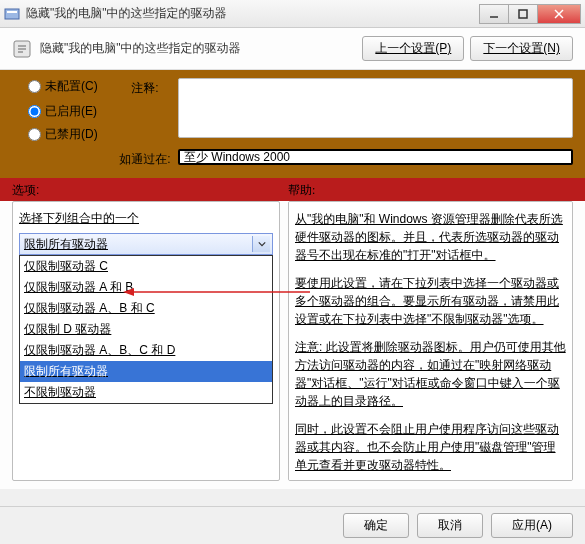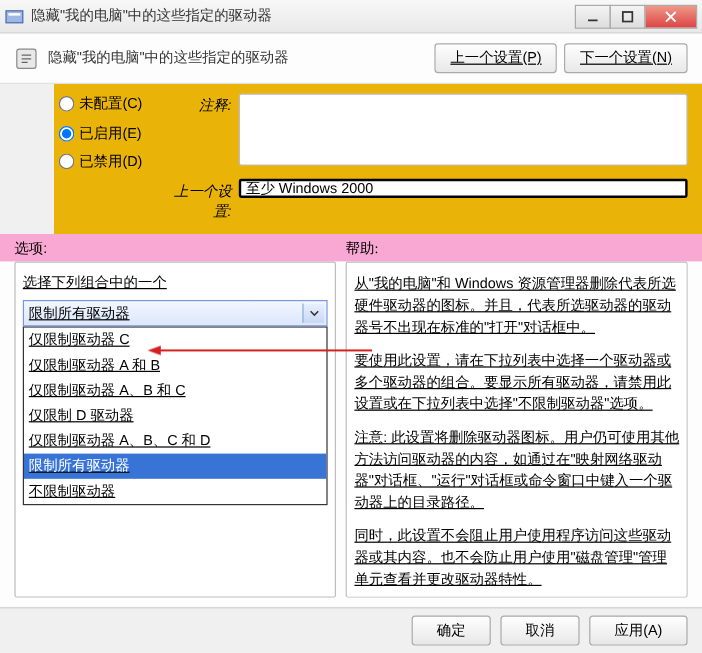--- a/index.html
+++ b/index.html
@@ -11,30 +11,30 @@
     .win-controls { display: flex; gap: 0; }
     .win-btn { width: 30px; height: 20px; border: 1px solid #aaa; background: linear-gradient(#f4f4f4,#ddd); display: flex; align-items: center; justify-content: center; cursor: pointer; margin-left: -1px; }
     .win-btn.close { background: linear-gradient(#e98, #d44); width: 44px; }
     .win-btn svg { width: 10px; height: 10px; }
     
     .header-row { display: flex; align-items: center; padding: 8px 12px; border-bottom: 1px solid #e0e0e0; background: #fdfdfd; }
     .header-icon { width: 20px; height: 20px; margin-right: 8px; display:flex; align-items:center; justify-content:center; }
     .header-text { flex: 1; color: #333; }
     .nav-btn { padding: 3px 12px; margin-left: 6px; border: 1px solid #aaa; border-radius: 3px; background: linear-gradient(#fefefe,#e8e8e8); cursor: pointer; text-decoration: underline; }
     
-    .form-area { padding: 8px 12px 4px 4px; background: #eab308; margin-left: 45px; }
+    .form-area { padding: 8px 12px 4px 28px; background: #a16207; }
     .form-row { display: flex; align-items: flex-start; margin-bottom: 6px; }
     .radio-col { width: 90px; display:flex; align-items:center; gap:4px; }
     .radio-col input { margin: 0; }
-    .label-col { width: 60px; text-align: right; padding-right: 6px; padding-top: 2px; font-style: italic; }
+    .label-col { width: 60px; text-align: center; padding-right: 6px; padding-top: 2px; }
     .field-col { flex: 1; }
     .textarea { width: 100%; height: 60px; border: 1px solid #bdbdbd; border-radius: 2px; background: #fff; resize: none; padding: 2px 4px; }
     .platform-input { width: 100%; border: 2px solid #000000; border-radius: 2px; background: #fff; padding: 2px 4px; height: 16px; }
     
-    .columns-header { display: flex; padding: 4px 12px 2px 12px; background: #f9a8d4; }
+    .columns-header { display: flex; padding: 4px 12px 2px 12px; background: #b91c1c; }
     .col-left-h { width: 276px; }
     .col-right-h { flex: 1; font-family: Liberation Serif, serif; }
     
     .columns { display: flex; padding: 0 12px 8px 12px; gap: 8px; background: #fdfdfd; text-decoration: underline; }
     .panel { border: 1px solid #bdbdbd; background: #fff; border-radius: 2px; }
     .panel-left { width: 268px; height: 280px; padding: 8px 6px; }
     .panel-right { flex: 1; height: 280px; padding: 8px 6px; overflow: auto; }
     
     .combo-label { display: block; margin-bottom: 6px; }
     .combo { width: 100%; border: 1px solid #7a96df; background: linear-gradient(#f2f6ff,#dce7fb); height: 22px; display: flex; align-items: center; padding: 0 4px; position: relative; cursor: pointer; }
@@ -112,21 +112,21 @@
     </div>
   </div>
   <div class="form-row">
     <div class="radio-col">
       <input type="radio" name="state" style="">
       <label>已禁用(D)</label>
     </div>
   </div>
   <div class="form-row">
     <div class="radio-col"></div>
-    <div class="label-col">上一个设置:</div>
+    <div class="label-col">如通过在:</div>
     <div class="field-col">
       <input class="platform-input" readonly="" value="至少 Windows 2000" style="">
     </div>
   </div>
 </div>
 
 <div class="columns-header">
   <div class="col-left-h">选项:</div>
   <div class="col-right-h">帮助:</div>
 </div>

